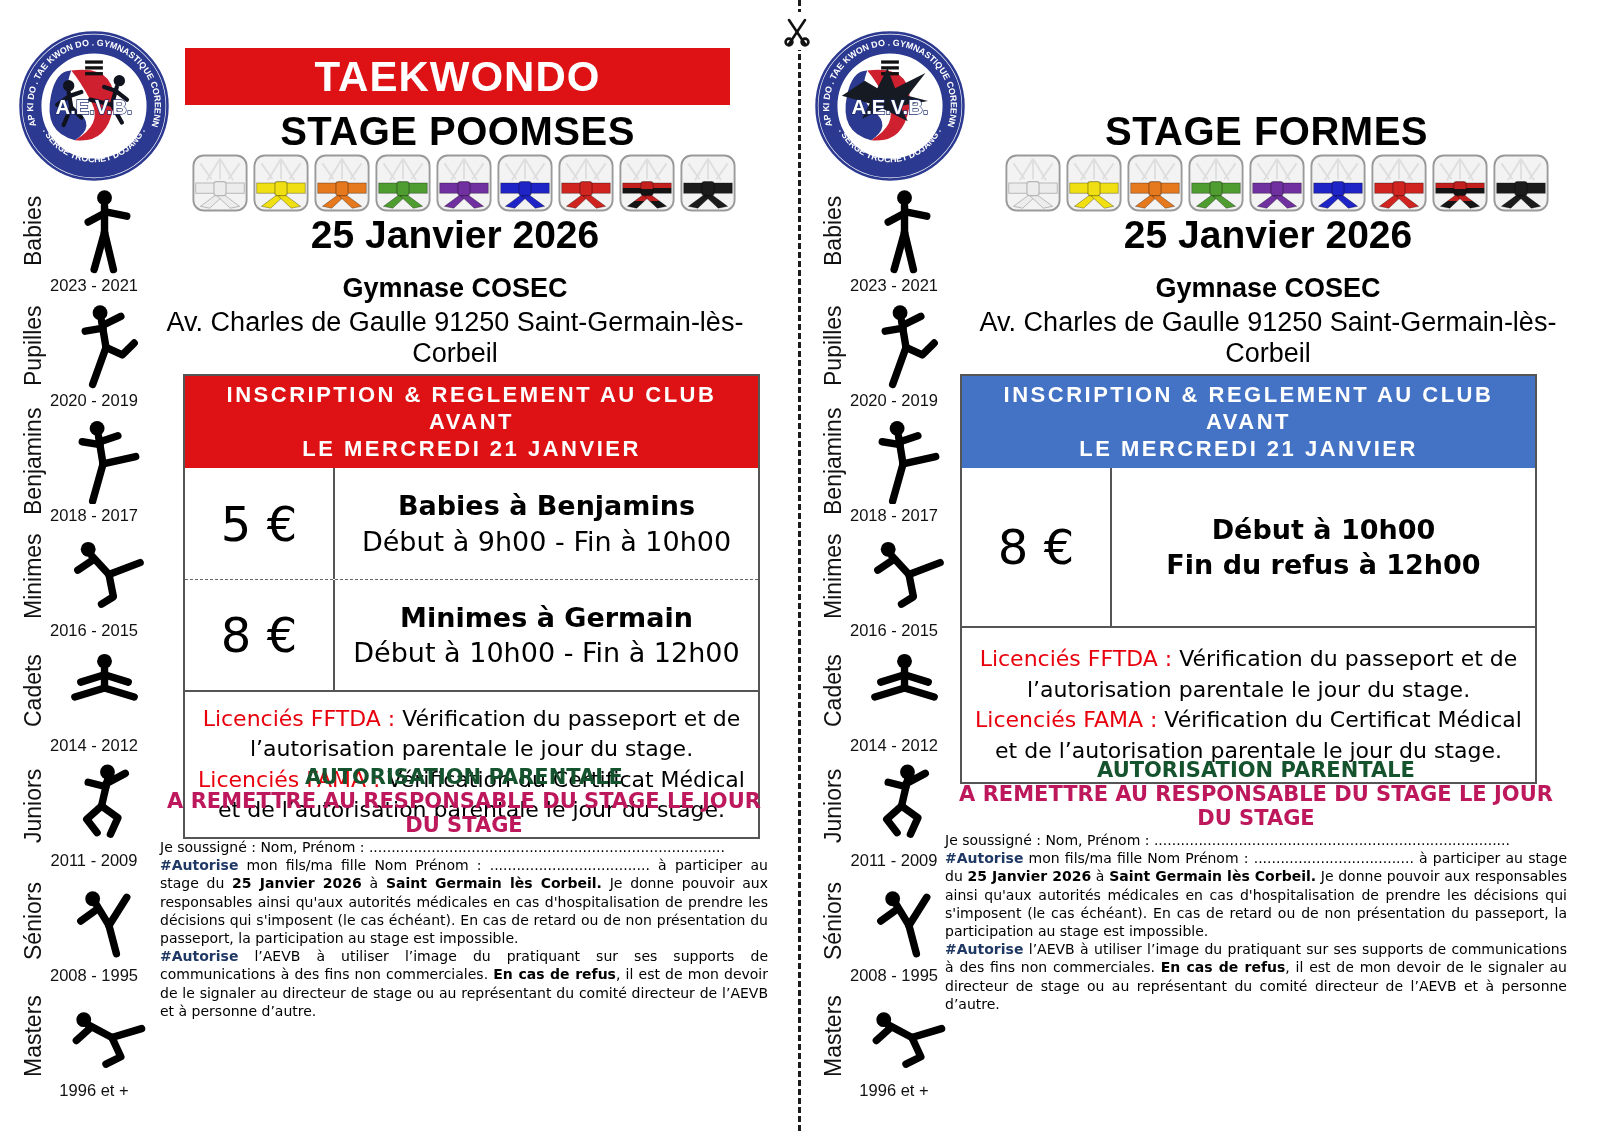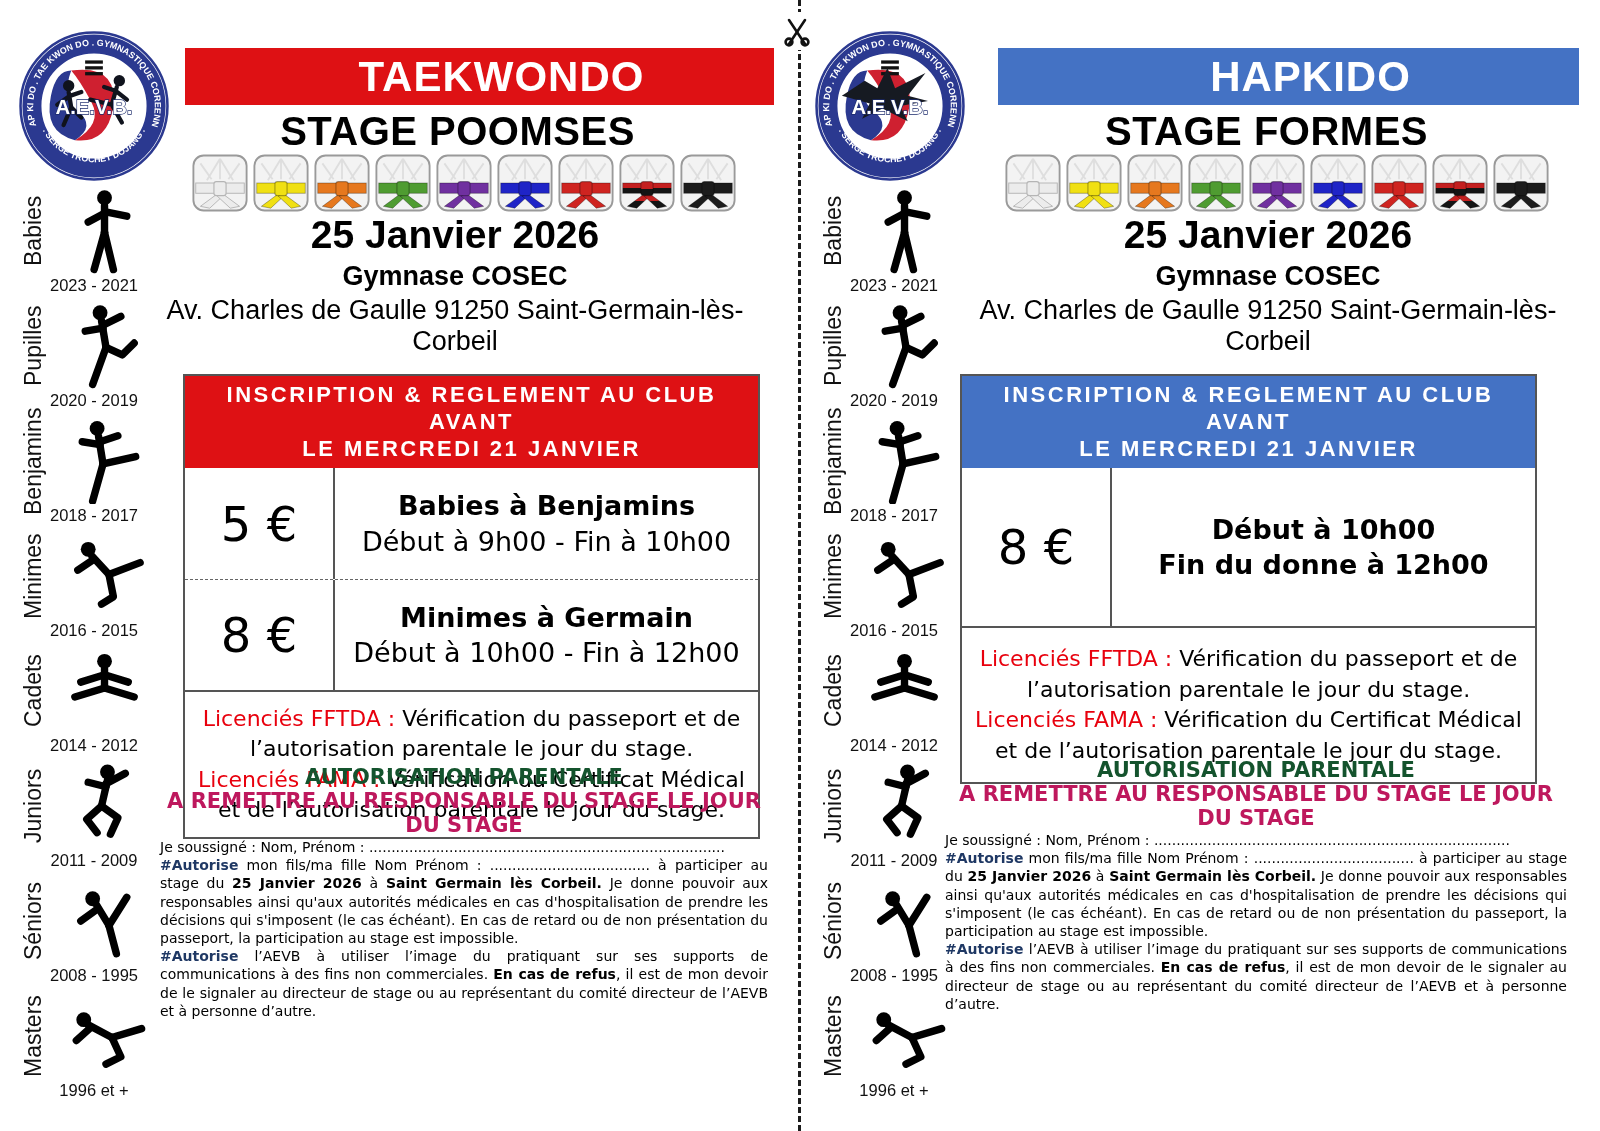--- a/index.html
+++ b/index.html
@@ -13,39 +13,39 @@
   .divider{position:absolute;left:798px;top:0;bottom:0;width:0;border-left:3px dashed #1c1c1c;z-index:4;}
   .scissors{position:absolute;left:782px;top:12px;z-index:5;background:#fff;padding:2px 1px;line-height:0;}
 
   
   .logo{position:absolute;width:152px;height:158px;}
   #panel-left .logo{left:18px;top:30px;}
   #panel-right .logo{left:14px;top:30px;}
 
   
   .banner{position:absolute;top:48px;height:57px;display:flex;align-items:center;justify-content:center;
-          color:#fff;font-weight:bold;font-size:42px;letter-spacing:1px;background:var(--accent);padding-left:44px;}
+          color:#fff;font-weight:bold;font-size:42px;letter-spacing:1px;background:var(--accent);}
   #panel-left .banner{left:185px;width:545px;}
   #panel-right .banner{left:198px;width:537px;}
   .stage-title{position:absolute;top:109px;font-weight:bold;font-size:40px;text-align:center;letter-spacing:.5px;}
   #panel-left .stage-title{left:185px;width:545px;}
   #panel-right .stage-title{left:198px;width:537px;}
 
   
   .belts{position:absolute;top:154px;display:flex;gap:5px;}
   #panel-left .belts{left:192px;}
   #panel-right .belts{left:205px;}
   .belt-tile{display:block;line-height:0;}
 
   
   .date-block{position:absolute;top:213px;text-align:center;}
   #panel-left .date-block{left:150px;width:610px;}
   #panel-right .date-block{left:163px;width:610px;}
   .date{font-size:39px;font-weight:bold;}
-  .venue{font-size:27px;font-weight:bold;margin-top:4px;}
+  .venue{font-size:27px;font-weight:bold;margin-top:16px;}
   .addr{font-size:27px;line-height:1.15;margin-top:3px;white-space:nowrap;}
   .addr2{font-size:27px;line-height:1.15;}
 
   
   .insc{position:absolute;top:374px;width:577px;border:2px solid #555;background:#fff;box-sizing:border-box;}
   #panel-left .insc{left:183px;}
   #panel-right .insc{left:160px;}
   .insc-head{background:var(--accent);color:#fff;font-weight:bold;font-size:22px;letter-spacing:2.5px;
              text-align:center;line-height:1.22;padding:6px 2px;}
   .insc-row{display:flex;align-items:stretch;min-height:92px;}
@@ -371,21 +371,20 @@
         <text x="60" y="66" font-size="16" font-weight="bold" text-anchor="middle" fill="#fff" stroke="#1b2a6b" stroke-width="1" paint-order="stroke" font-family="Liberation Sans, sans-serif">A.E.V.B.</text>
         <text font-size="7" font-weight="bold" fill="#fff" font-family="Liberation Sans, sans-serif">
           <textPath href="#arcTopR" startOffset="50%" text-anchor="middle">HAP KI DO . TAE KWON DO . GYMNASTIQUE COREENNE</textPath>
         </text>
         <text font-size="7" font-weight="bold" fill="#fff" font-family="Liberation Sans, sans-serif">
           <textPath href="#arcBotR" startOffset="50%" text-anchor="middle">. SERGE TROCHET DOJANG .</textPath>
         </text>
       </svg>
     </div>
 
-    <div class="banner">HAPKIDO</div>
     <div class="stage-title">STAGE FORMES</div>
     <div class="belts">
         <span class="belt-tile"><svg viewBox="0 0 60 62" width="56" height="58">
             <rect x="1.5" y="1.5" width="57" height="59" rx="11" fill="#f3f3f3" stroke="#9a9a9a" stroke-width="2"></rect>
             <path d="M30 5 L16 28 M30 5 L30 27 M30 5 L44 28 M9 10 L21 27 M51 10 L39 27" stroke="#dedede" stroke-width="2" fill="none"></path>
             <rect x="4" y="31" width="52" height="11" fill="#ececec" stroke="#b5b5b5" stroke-width="1"></rect>
             <polygon points="28,42 9,56 19,58 33,45" fill="#ececec" stroke="#b5b5b5" stroke-width="1"></polygon>
             <polygon points="32,42 51,56 41,58 27,45" fill="#ececec" stroke="#b5b5b5" stroke-width="1"></polygon>
             <rect x="23.5" y="29.5" width="13" height="15" rx="2.5" fill="#ececec" stroke="#b5b5b5" stroke-width="1.2"></rect>
           </svg></span>
@@ -465,21 +464,21 @@
     <div class="insc">
       <div class="insc-head">
         <div>INSCRIPTION &amp; REGLEMENT AU CLUB AVANT</div>
         <div>LE MERCREDI 21 JANVIER</div>
       </div>
       <div class="insc-rows">
           <div class="insc-row tall">
             <div class="insc-price">8 €</div>
             <div class="insc-info">
               <div class="l1">Début à 10h00</div>
-              <div class="l2 b">Fin du donne à 12h00</div>
+              <div class="l2 b">Fin du refus à 12h00</div>
             </div>
           </div>
         </div>
       <div class="insc-note">
         <span class="red">Licenciés FFTDA :</span><span> Vérification du passeport et de l’autorisation parentale le jour du stage.</span><br>
         <span class="red">Licenciés FAMA :</span><span> Vérification du Certificat Médical et de l’autorisation parentale le jour du stage.</span>
       </div>
     </div>
 
     <div class="auth">

